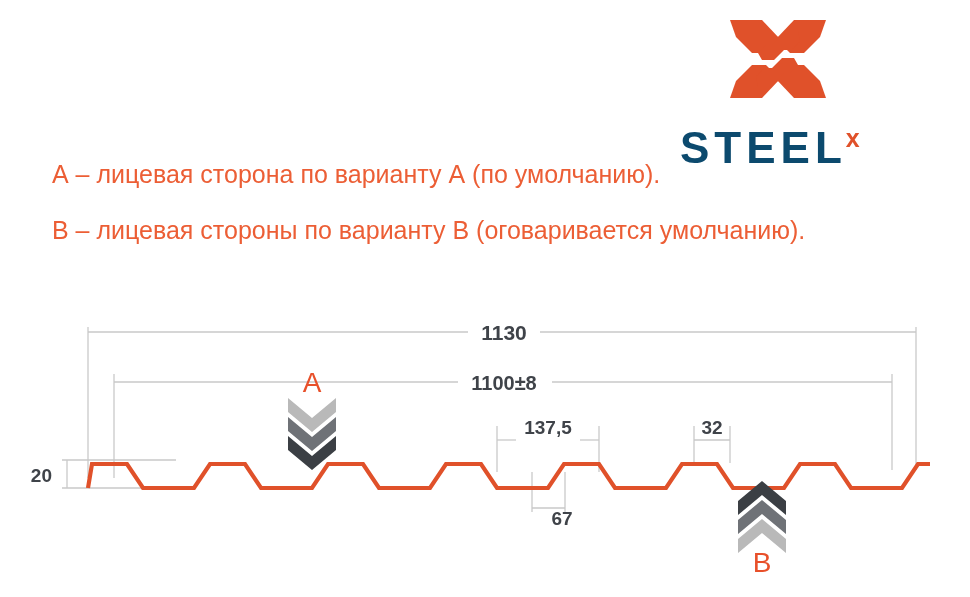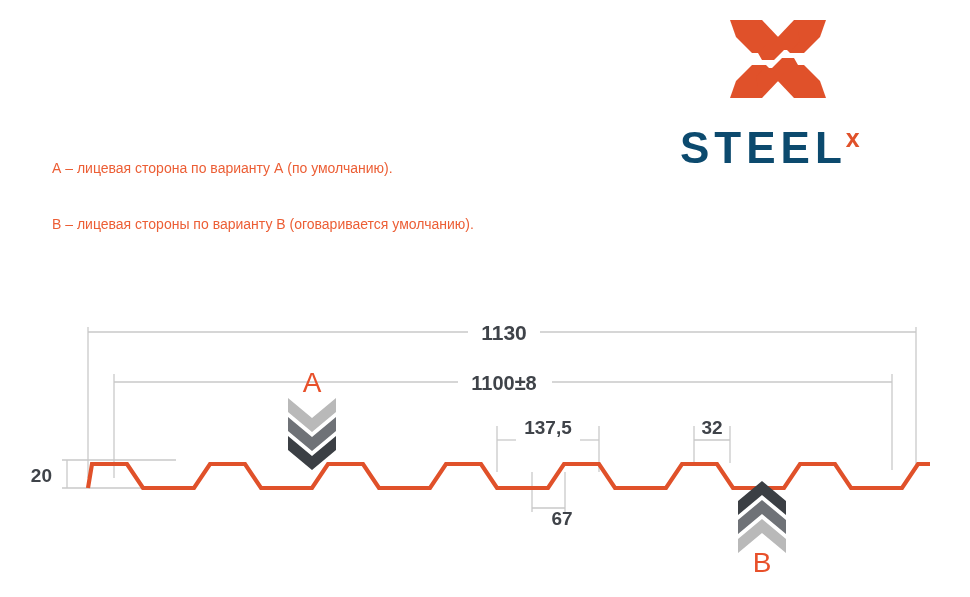--- a/index.html
+++ b/index.html
@@ -58,21 +58,21 @@
     top: -16px;
     left: -1px;
   }
 
   
   .note-line {
     position: absolute;
     left: 52px;
     color: #ec5e35;
     font-family: "Liberation Sans", sans-serif;
-    font-size: 14px;
+    font-size: 25px;
     font-weight: 400;
     white-space: nowrap;
   }
   #note-a { top: 160px; }
   #note-b { top: 216px; }
 
   
   #drawing {
     position: absolute;
     left: 0;

